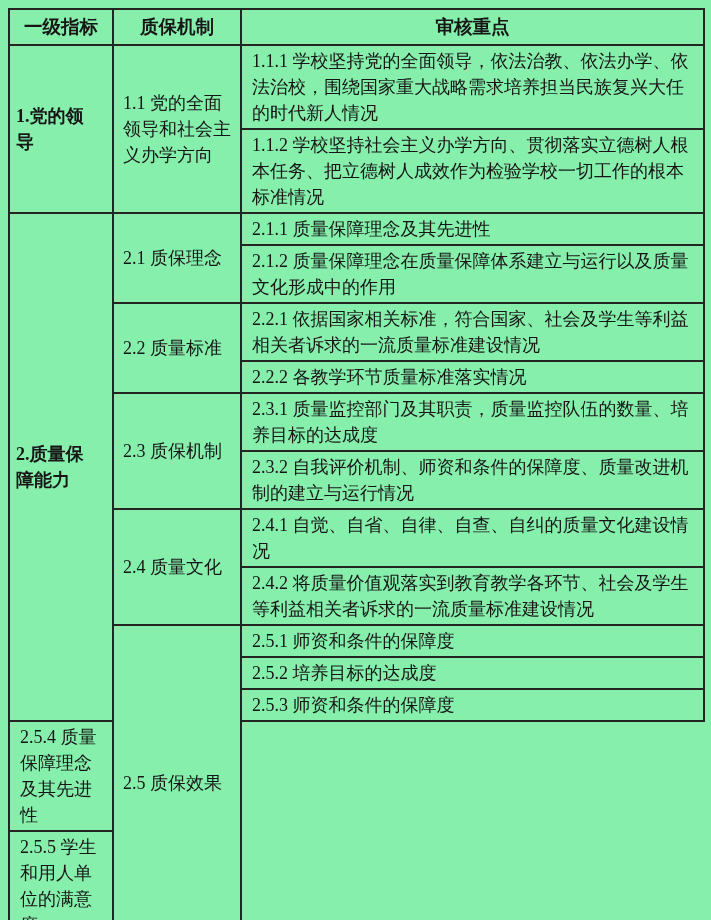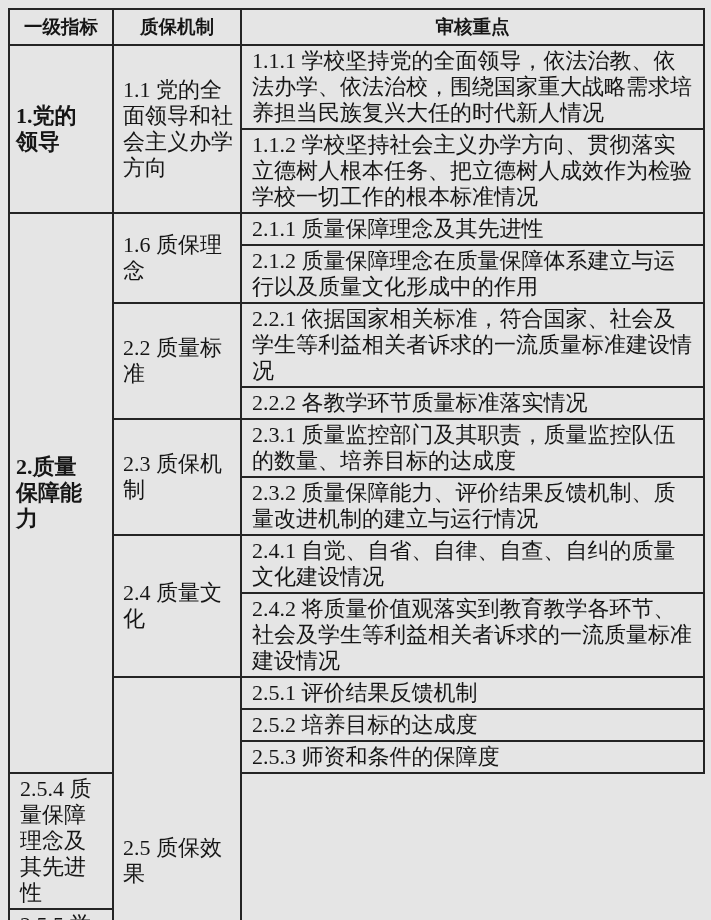--- a/index.html
+++ b/index.html
@@ -8,33 +8,33 @@
     background: #f7f7f5;
     font-family: "Liberation Serif", "DejaVu Serif", serif;
     color: #161616;
   }
   .page {
     width: 711px;
     height: 920px;
     box-sizing: border-box;
     padding: 8px 8px 6px 8px;
     overflow: hidden;
-    background: #e5e5e5;
+    background: #86efac;
   }
   table.indicator-table {
     border-collapse: collapse;
     table-layout: fixed;
     width: 695px;
   }
   col.col-l1 { width: 104px; }
   col.col-l2 { width: 128px; }
   col.col-review { width: 463px; }
   th, td {
     border: 2px solid #242424;
-    font-size: 22px;
+    font-size: 18px;
     line-height: 26px;
     vertical-align: middle;
     box-sizing: border-box;
     word-break: break-all;
   }
   th {
     font-weight: bold;
     text-align: center;
     padding: 4px 2px;
     font-size: 18.5px;
@@ -76,50 +76,50 @@
         <td class="c1" rowspan="2">1.党的领导</td>
         <td class="c2" rowspan="2">1.1 党的全面领导和社会主义办学方向</td>
         <td class="c3">1.1.1 学校坚持党的全面领导，依法治教、依法办学、依法治校，围绕国家重大战略需求培养担当民族复兴大任的时代新人情况</td>
       </tr>
       <tr>
         <td class="c3">1.1.2 学校坚持社会主义办学方向、贯彻落实立德树人根本任务、把立德树人成效作为检验学校一切工作的根本标准情况</td>
       </tr>
 
       <tr>
         <td class="c1" rowspan="11">2.质量保障能力</td>
-        <td class="c2" rowspan="2">1.6 质保理念</td>
+        <td class="c2" rowspan="2">2.1 质保理念</td>
         <td class="c3">2.1.1 质量保障理念及其先进性</td>
       </tr>
       <tr>
         <td class="c3">2.1.2 质量保障理念在质量保障体系建立与运行以及质量文化形成中的作用</td>
       </tr>
       <tr>
         <td class="c2" rowspan="2">2.2 质量标准</td>
         <td class="c3">2.2.1 依据国家相关标准，符合国家、社会及学生等利益相关者诉求的一流质量标准建设情况</td>
       </tr>
       <tr>
         <td class="c3">2.2.2 各教学环节质量标准落实情况</td>
       </tr>
       <tr>
         <td class="c2" rowspan="2">2.3 质保机制</td>
         <td class="c3">2.3.1 质量监控部门及其职责，质量监控队伍的数量、培养目标的达成度</td>
       </tr>
       <tr>
-        <td class="c3">2.3.2 质量保障能力、评价结果反馈机制、质量改进机制的建立与运行情况</td>
+        <td class="c3">2.3.2 自我评价机制、师资和条件的保障度、质量改进机制的建立与运行情况</td>
       </tr>
       <tr>
         <td class="c2" rowspan="2">2.4 质量文化</td>
         <td class="c3">2.4.1 自觉、自省、自律、自查、自纠的质量文化建设情况</td>
       </tr>
       <tr>
         <td class="c3">2.4.2 将质量价值观落实到教育教学各环节、社会及学生等利益相关者诉求的一流质量标准建设情况</td>
       </tr>
       <tr>
         <td class="c2" rowspan="5">2.5 质保效果</td>
-        <td class="c3">2.5.1 评价结果反馈机制</td>
+        <td class="c3">2.5.1 师资和条件的保障度</td>
       </tr>
       <tr>
         <td class="c3">2.5.2 培养目标的达成度</td>
       </tr>
       <tr>
         <td class="c3">2.5.3 师资和条件的保障度</td>
       </tr>
       <tr>
         <td class="c3">2.5.4 质量保障理念及其先进性</td>
       </tr>

